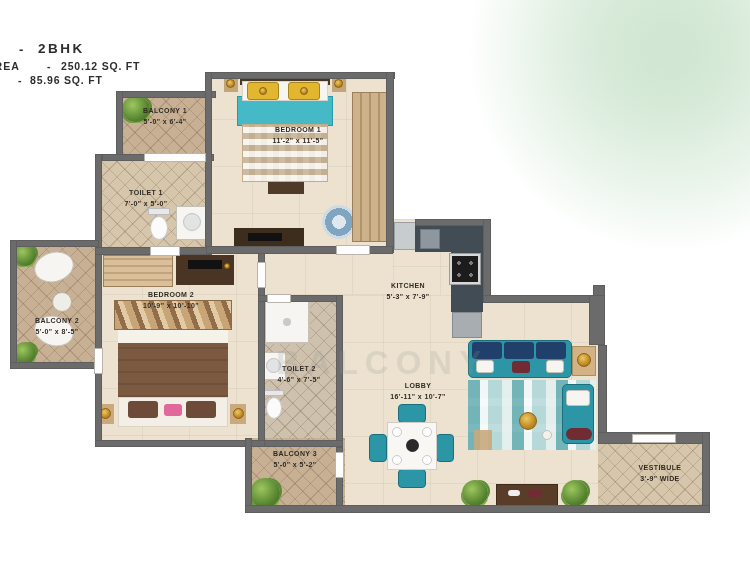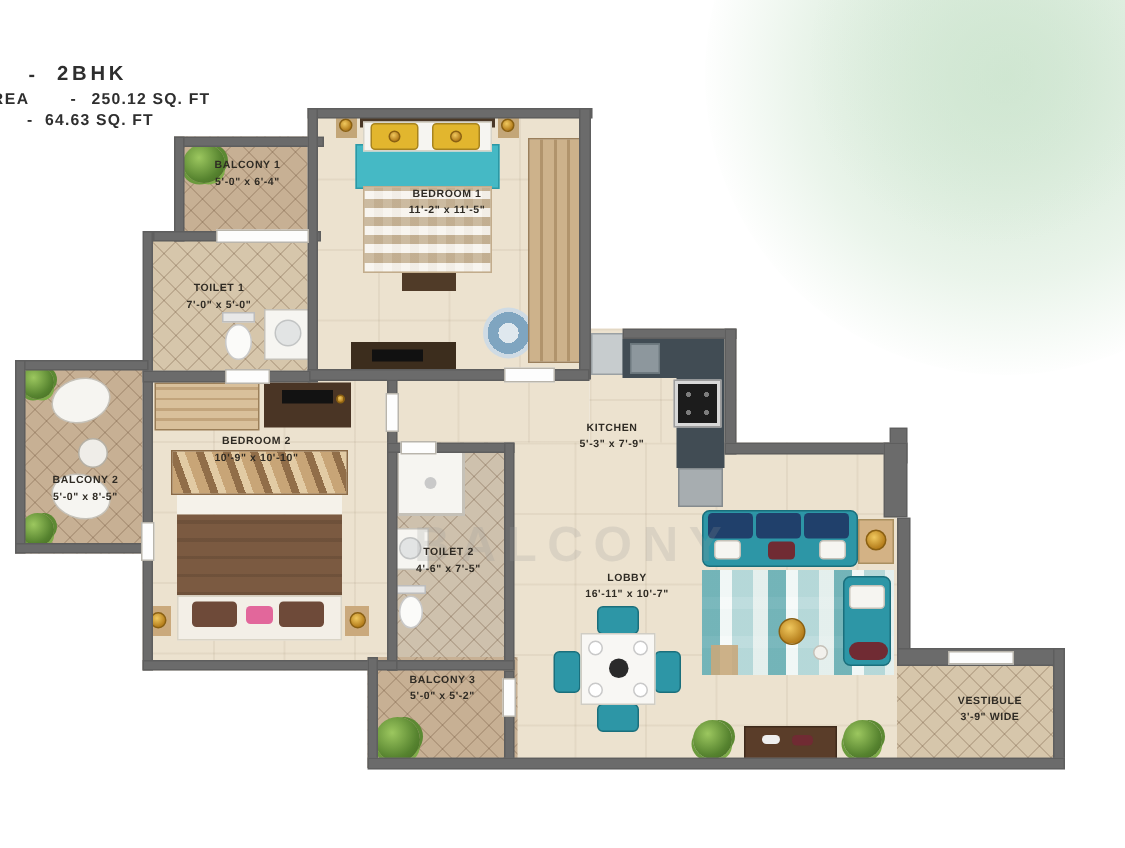--- a/index.html
+++ b/index.html
@@ -34,21 +34,21 @@
           background:radial-gradient(circle,rgba(201,226,203,.95) 0%,rgba(216,235,217,.55) 48%,rgba(255,255,255,0) 72%)"></i>
 <i class="a" style="left:540px;top:-90px;width:240px;height:260px;border-radius:50%;z-index:0;
           background:radial-gradient(circle,rgba(210,232,212,.7) 0%,rgba(255,255,255,0) 70%)"></i>
 
 <div class="hdr" style="left:19px;top:42px;font-size:13px">-</div>
 <div class="hdr" style="left:38px;top:41px;font-size:13.5px;letter-spacing:2.5px">2BHK</div>
 <div class="hdr" style="left:-14px;top:60px;font-size:10.5px;letter-spacing:1px">AREA</div>
 <div class="hdr" style="left:47px;top:60px;font-size:10.5px">-</div>
 <div class="hdr" style="left:61px;top:60px;font-size:10.5px;letter-spacing:.8px">250.12 SQ. FT</div>
 <div class="hdr" style="left:18px;top:74px;font-size:10.5px">-</div>
-<div class="hdr" style="left:30px;top:74px;font-size:10.5px;letter-spacing:.8px">64.63 SQ. FT</div>
+<div class="hdr" style="left:30px;top:74px;font-size:10.5px;letter-spacing:.8px">85.96 SQ. FT</div>
 
 <i class="a t" style="left:116px;top:91px;width:100px;height:70px"></i>
 <i class="a t2" style="left:100px;top:154px;width:112px;height:100px"></i>
 <i class="a f" style="left:205px;top:72px;width:188px;height:182px"></i>
 <i class="a t" style="left:10px;top:240px;width:89px;height:129px"></i>
 <i class="a f" style="left:95px;top:247px;width:170px;height:200px"></i>
 <i class="a f" style="left:258px;top:247px;width:135px;height:60px"></i>
 <i class="a t3" style="left:258px;top:295px;width:85px;height:152px"></i>
 <i class="a f" style="left:393px;top:219px;width:98px;height:90px"></i>
 <i class="a f" style="left:336px;top:295px;width:262px;height:217px"></i>

